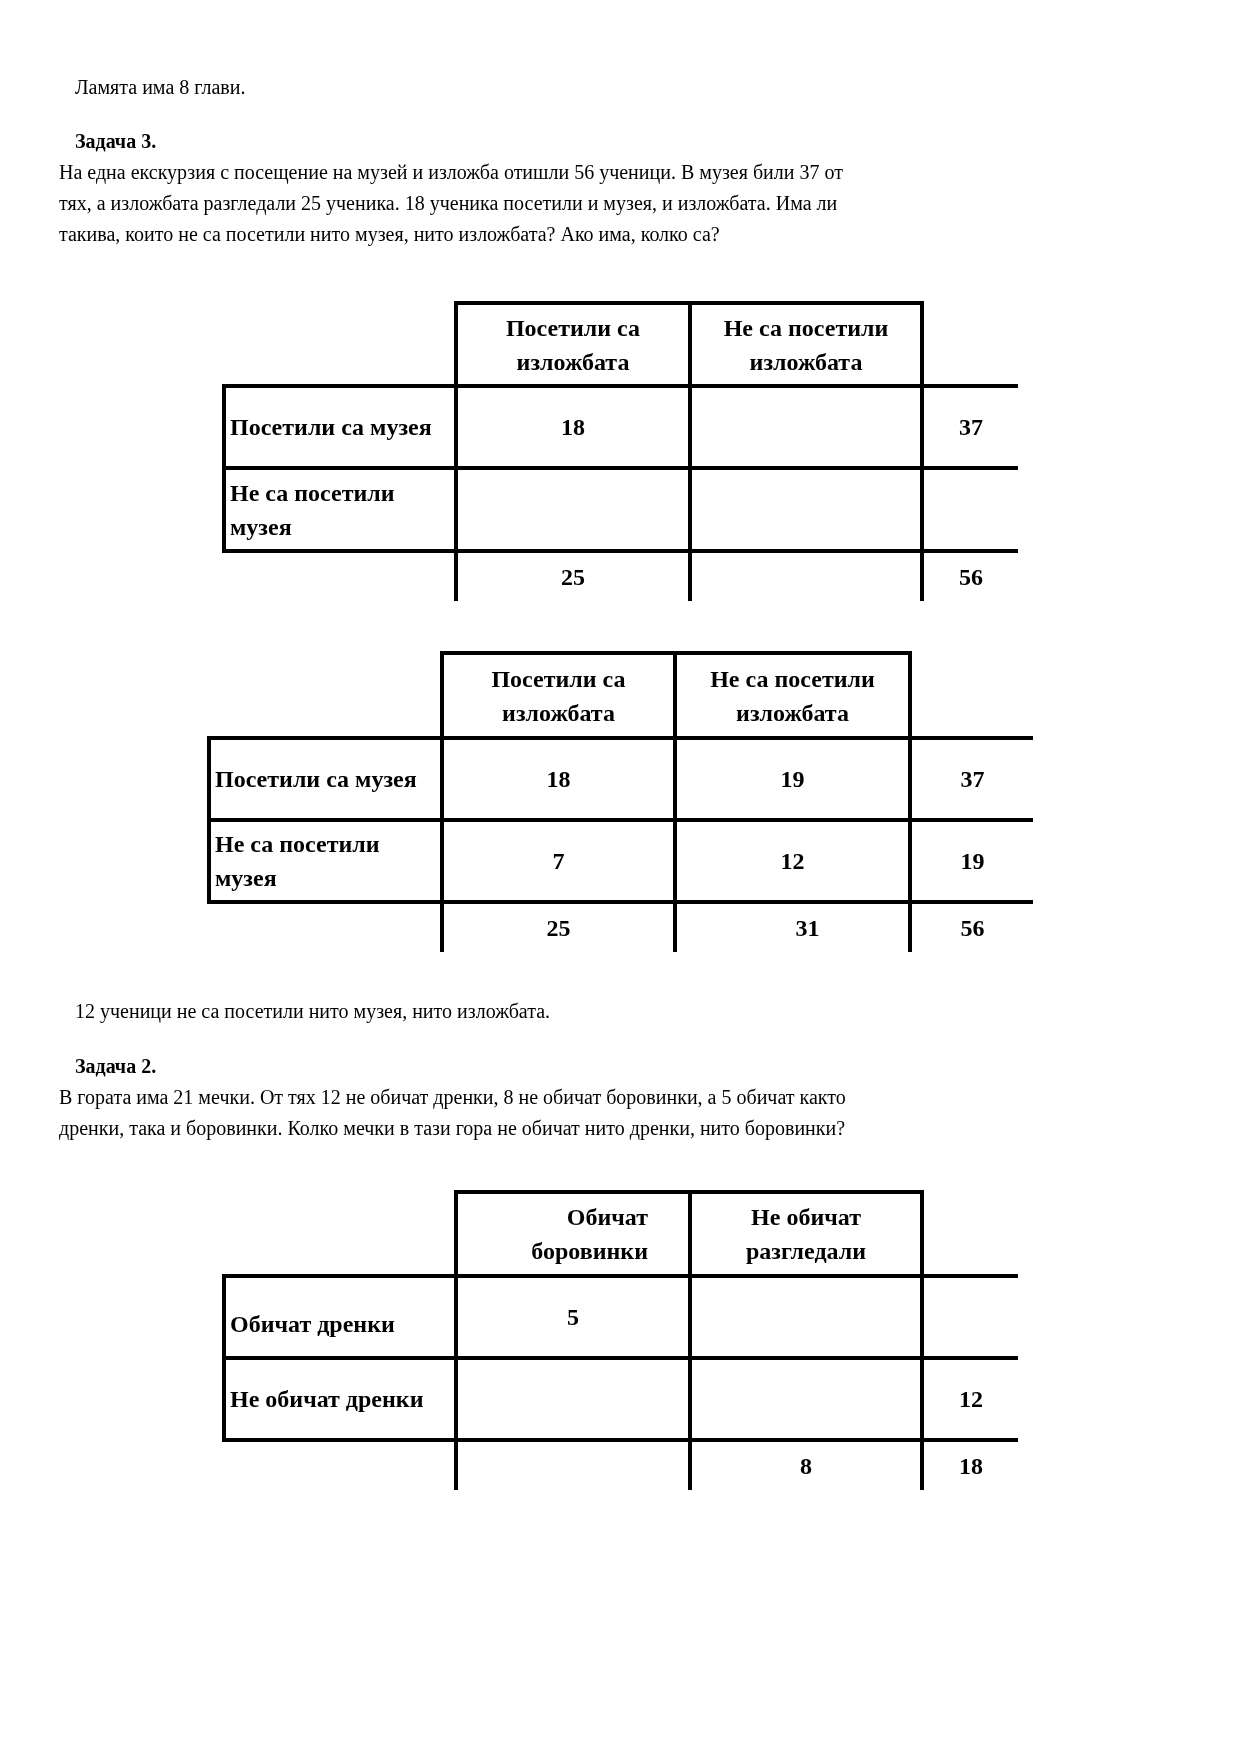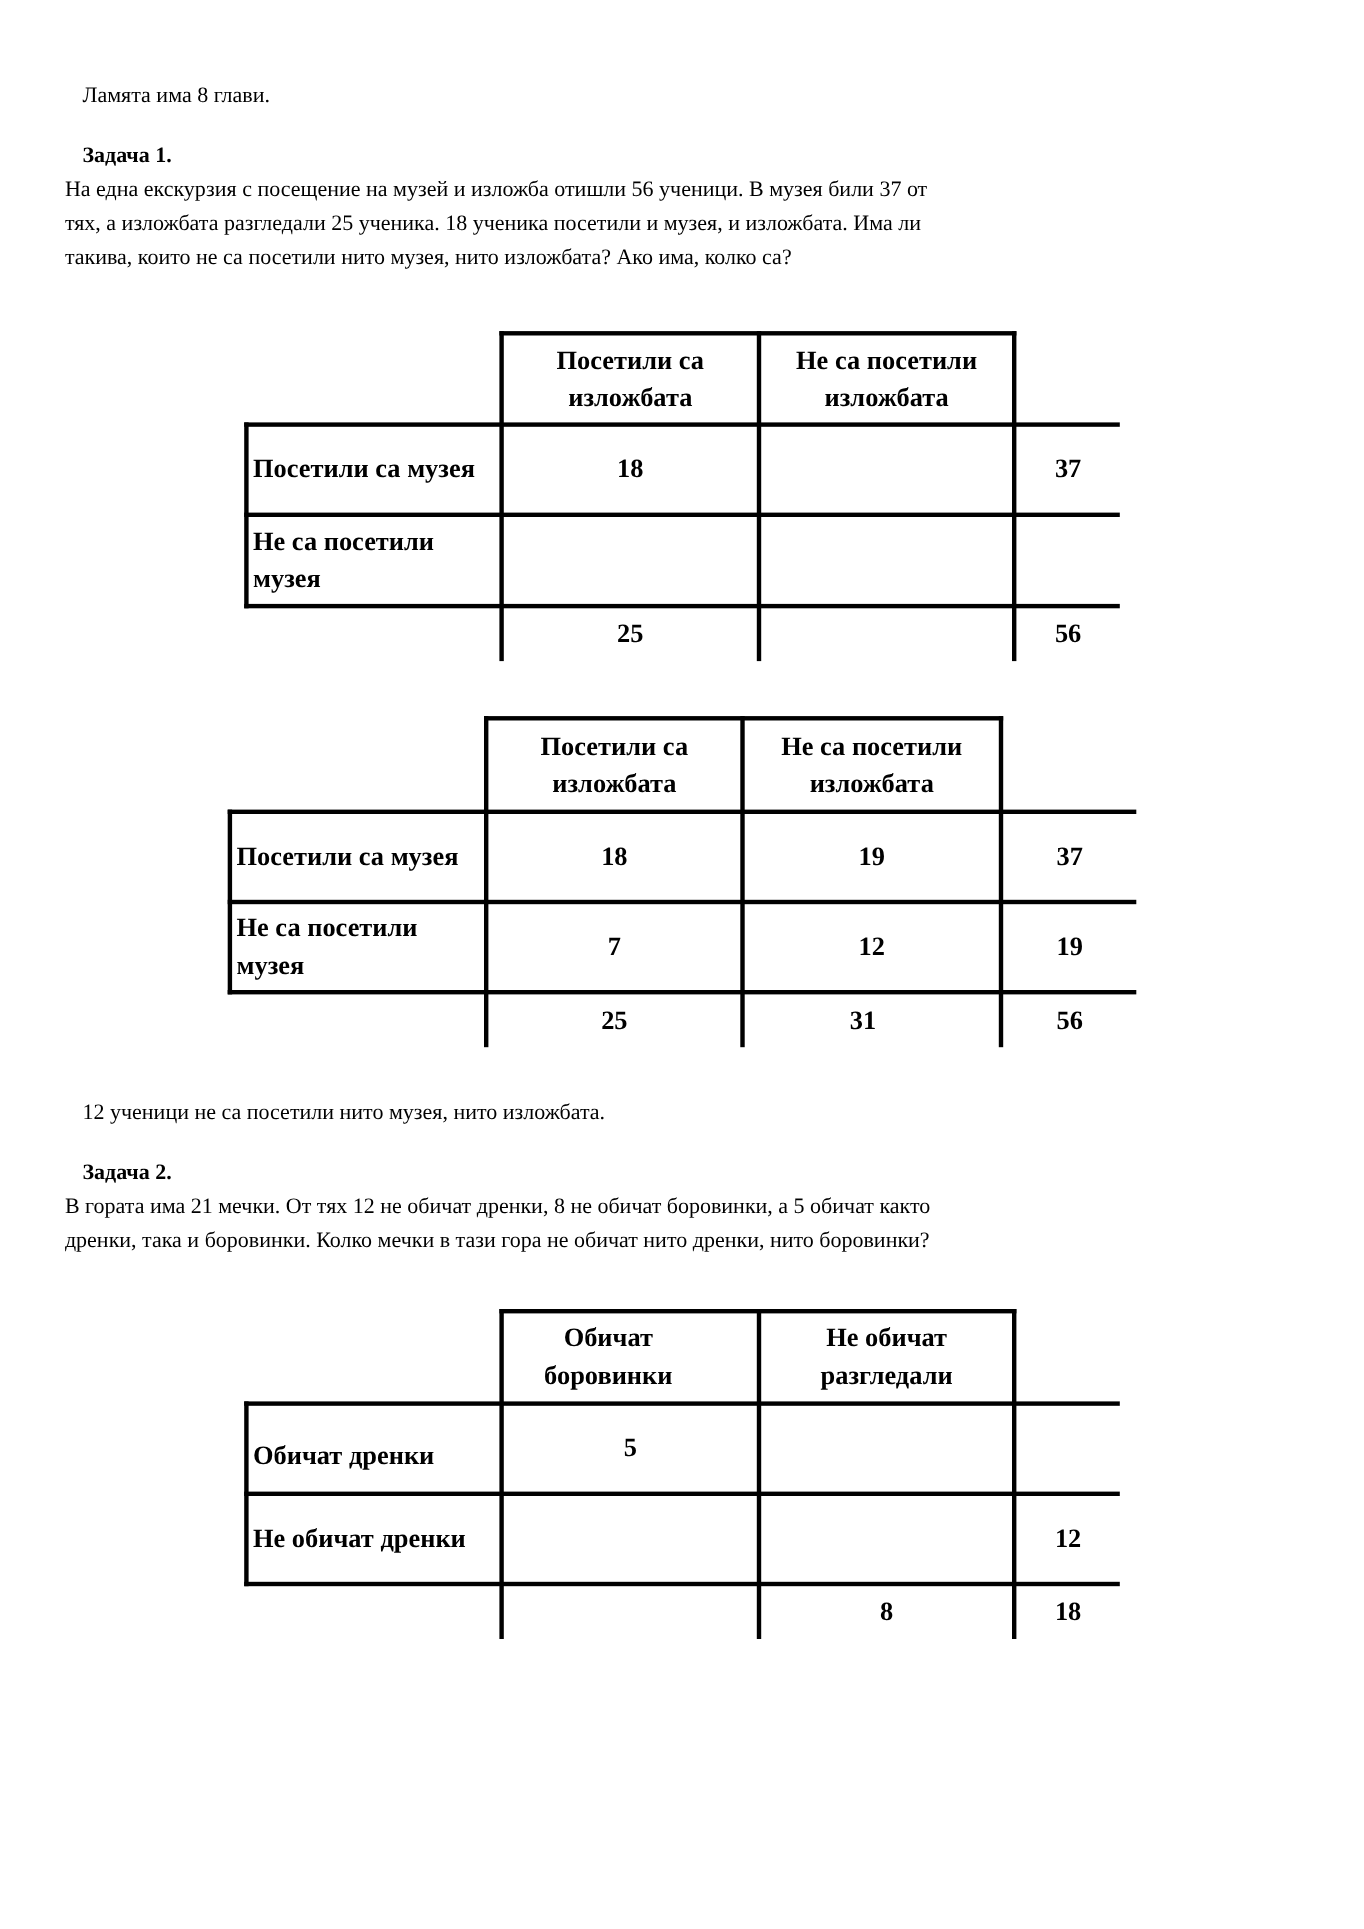--- a/index.html
+++ b/index.html
@@ -14,21 +14,21 @@
   .hline, .vline { position: absolute; background: #000; }
   .cell { position: absolute; display: flex; align-items: center; justify-content: center;
           text-align: center; font-weight: bold; font-size: 24px; line-height: 34px; }
   .rowhead { justify-content: flex-start; text-align: left; padding-left: 4px; }
 </style>
 </head>
 <body>
 
 <div class="txt" style="top:72px;">Ламята има 8 глави.</div>
 
-<div class="txt bold" style="top:126px;">Задача 1.</div>
+<div class="txt bold" style="top:126px;">Задача 3.</div>
 <div class="para" style="top:157px;">
   <span>На една екскурзия с посещение на музей и изложба отишли 56 ученици. В музея били 37 от</span>
   <span>тях, а изложбата разгледали 25 ученика. 18 ученика посетили и музея, и изложбата. Има ли</span>
   <span>такива, които не са посетили нито музея, нито изложбата? Ако има, колко са?</span>
 </div>
 
 <div id="t1" class="tbl"></div>
 <div id="t2" class="tbl"></div>
 
 <div class="txt" style="top:996px;">12 ученици не са посетили нито музея, нито изложбата.</div>
@@ -74,31 +74,31 @@
 <div class="cell" style="left: 677px; top: 655px; width: 231px; height: 81px;">Не са посетили изложбата</div>
 <div class="cell rowhead" style="left: 211px; top: 740px; width: 225px; height: 78px;">Посетили са музея</div>
 <div class="cell" style="left: 444px; top: 740px; width: 229px; height: 78px;">18</div>
 <div class="cell" style="left: 677px; top: 740px; width: 231px; height: 78px;">19</div>
 <div class="cell" style="left: 912px; top: 740px; width: 121px; height: 78px;">37</div>
 <div class="cell rowhead" style="left: 211px; top: 822px; width: 225px; height: 78px;">Не са посетили музея</div>
 <div class="cell" style="left: 444px; top: 822px; width: 229px; height: 78px;">7</div>
 <div class="cell" style="left: 677px; top: 822px; width: 231px; height: 78px;">12</div>
 <div class="cell" style="left: 912px; top: 822px; width: 121px; height: 78px;">19</div>
 <div class="cell" style="left: 444px; top: 904px; width: 229px; height: 48px;">25</div>
-<div class="cell" style="left: 669px; top: 904px; width: 231px; height: 48px;">31</div>
+<div class="cell" style="left: 692px; top: 904px; width: 231px; height: 48px;">31</div>
 <div class="cell" style="left: 912px; top: 904px; width: 121px; height: 48px;">56</div>
 <div class="hline" style="left: 454px; top: 1190px; width: 470px; height: 4px;"></div>
 <div class="hline" style="left: 222px; top: 1274px; width: 796px; height: 4px;"></div>
 <div class="hline" style="left: 222px; top: 1356px; width: 796px; height: 4px;"></div>
 <div class="hline" style="left: 222px; top: 1438px; width: 796px; height: 4px;"></div>
 <div class="vline" style="left: 222px; top: 1274px; width: 4px; height: 168px;"></div>
 <div class="vline" style="left: 454px; top: 1190px; width: 4px; height: 300px;"></div>
 <div class="vline" style="left: 688px; top: 1190px; width: 4px; height: 300px;"></div>
 <div class="vline" style="left: 920px; top: 1190px; width: 4px; height: 300px;"></div>
-<div class="cell" style="left: 458px; top: 1194px; width: 190px; height: 80px;">Обичат боровинки</div>
+<div class="cell" style="left: 458px; top: 1194px; width: 190px; height: 80px; text-align: right;">Обичат боровинки</div>
 <div class="cell" style="left: 692px; top: 1194px; width: 228px; height: 80px;">Не обичат разгледали</div>
 <div class="cell rowhead" style="left: 226px; top: 1278px; width: 224px; height: 91px;">Обичат дренки</div>
 <div class="cell" style="left: 458px; top: 1278px; width: 230px; height: 78px;">5</div>
 <div class="cell" style="left: 692px; top: 1278px; width: 228px; height: 78px;"></div>
 <div class="cell" style="left: 924px; top: 1278px; width: 94px; height: 78px;"></div>
 <div class="cell rowhead" style="left: 226px; top: 1360px; width: 224px; height: 78px;">Не обичат дренки</div>
 <div class="cell" style="left: 458px; top: 1360px; width: 230px; height: 78px;"></div>
 <div class="cell" style="left: 692px; top: 1360px; width: 228px; height: 78px;"></div>
 <div class="cell" style="left: 924px; top: 1360px; width: 94px; height: 78px;">12</div>
 <div class="cell" style="left: 458px; top: 1442px; width: 230px; height: 48px;"></div>

